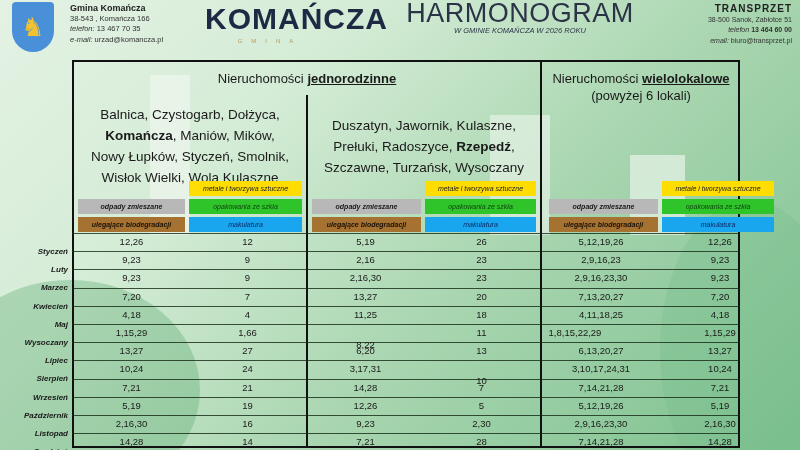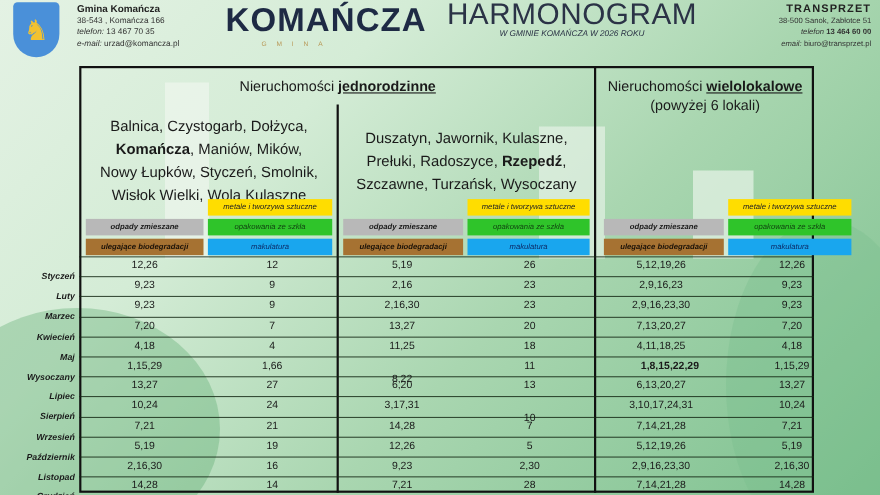--- a/index.html
+++ b/index.html
@@ -171,21 +171,21 @@
     <div class="cell" style="top: 305.8px; left: 308px; width: 115px;">11,25</div>
     <div class="cell" style="top: 305.8px; left: 423px; width: 117px;">18</div>
     <div class="cell" style="top: 305.8px; left: 542px; width: 118px;">4,11,18,25</div>
     <div class="cell" style="top: 305.8px; left: 660px; width: 120px;">4,18</div>
     <div class="row-line" style="top: 342.2px;"></div>
     <div class="month" style="top: 324px;">Wysoczany</div>
     <div class="cell" style="top: 324px; left: 74px; width: 115px;">1,15,29</div>
     <div class="cell" style="top: 324px; left: 189px; width: 117px;">1,66</div>
     <div class="cell" style="top: 336px; left: 308px; width: 115px;">8,22</div>
     <div class="cell" style="top: 324px; left: 423px; width: 117px;">11</div>
-    <div class="cell" style="top: 324px; left: 550px; width: 118px; font-weight: bold;">1,8,15,22,29</div>
+    <div class="cell" style="top: 324px; left: 516px; width: 118px;">1,8,15,22,29</div>
     <div class="cell" style="top: 324px; left: 660px; width: 120px;">1,15,29</div>
     <div class="row-line" style="top: 360.4px;"></div>
     <div class="month" style="top: 342.2px;">Lipiec</div>
     <div class="cell" style="top: 342.2px; left: 74px; width: 115px;">13,27</div>
     <div class="cell" style="top: 342.2px; left: 189px; width: 117px;">27</div>
     <div class="cell" style="top: 342.2px; left: 308px; width: 115px;">6,20</div>
     <div class="cell" style="top: 342.2px; left: 423px; width: 117px;">13</div>
     <div class="cell" style="top: 342.2px; left: 542px; width: 118px;">6,13,20,27</div>
     <div class="cell" style="top: 342.2px; left: 660px; width: 120px;">13,27</div>
     <div class="row-line" style="top: 378.6px;"></div>

